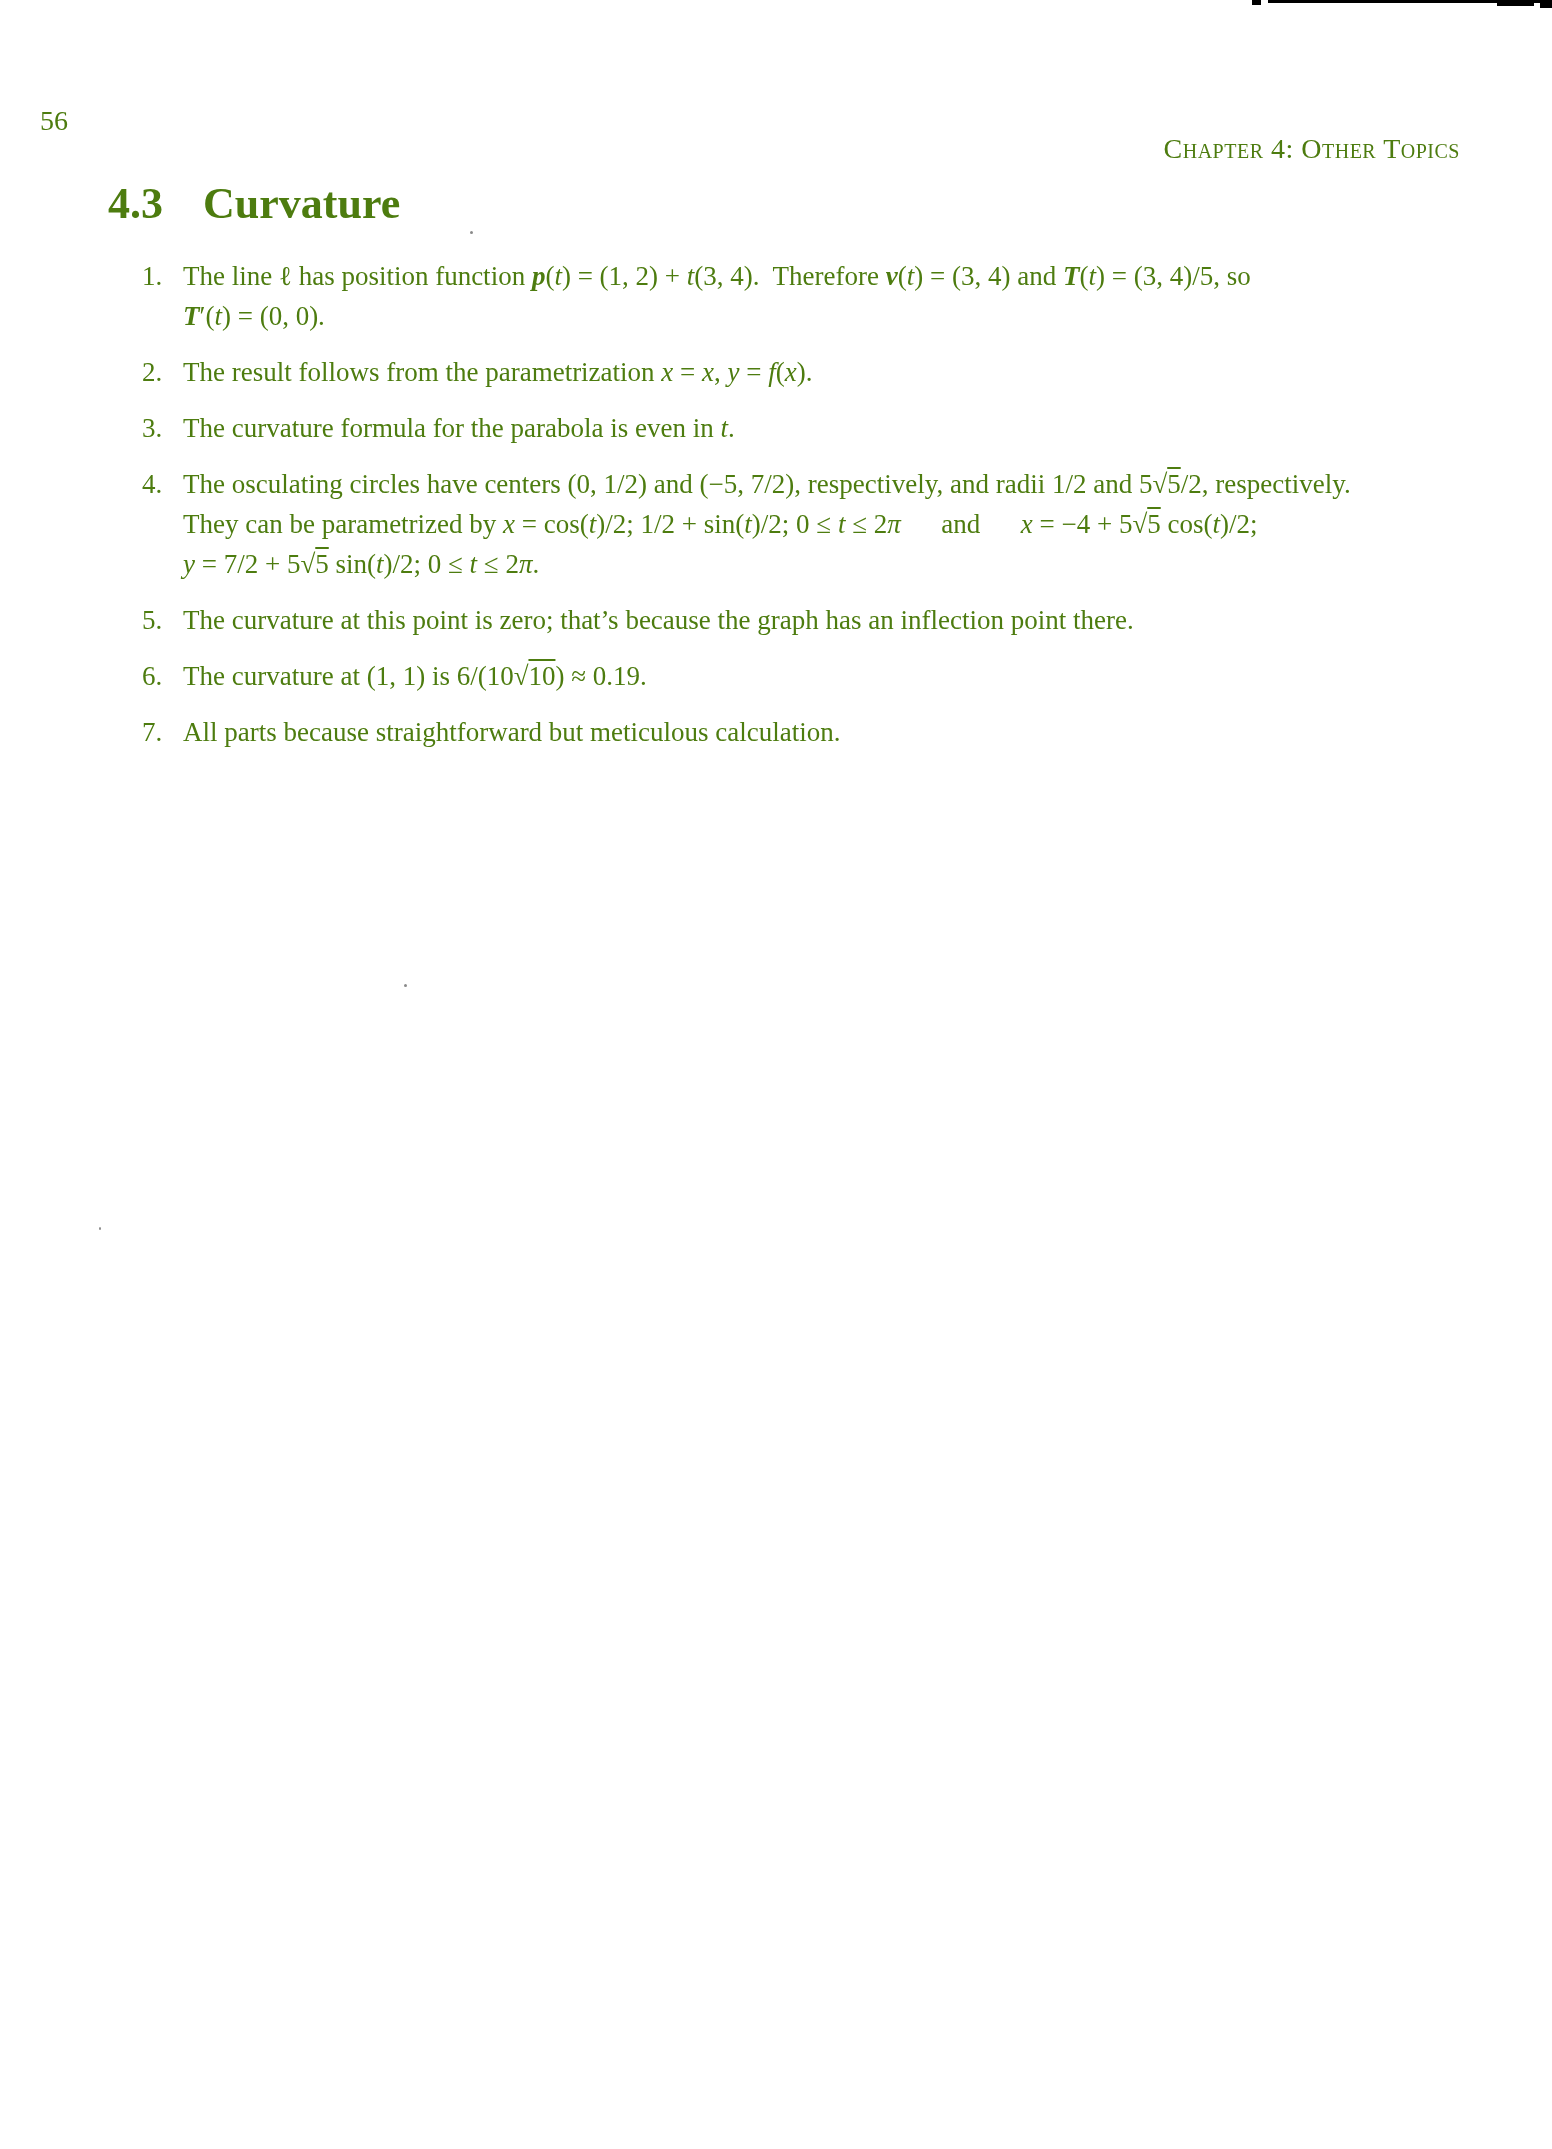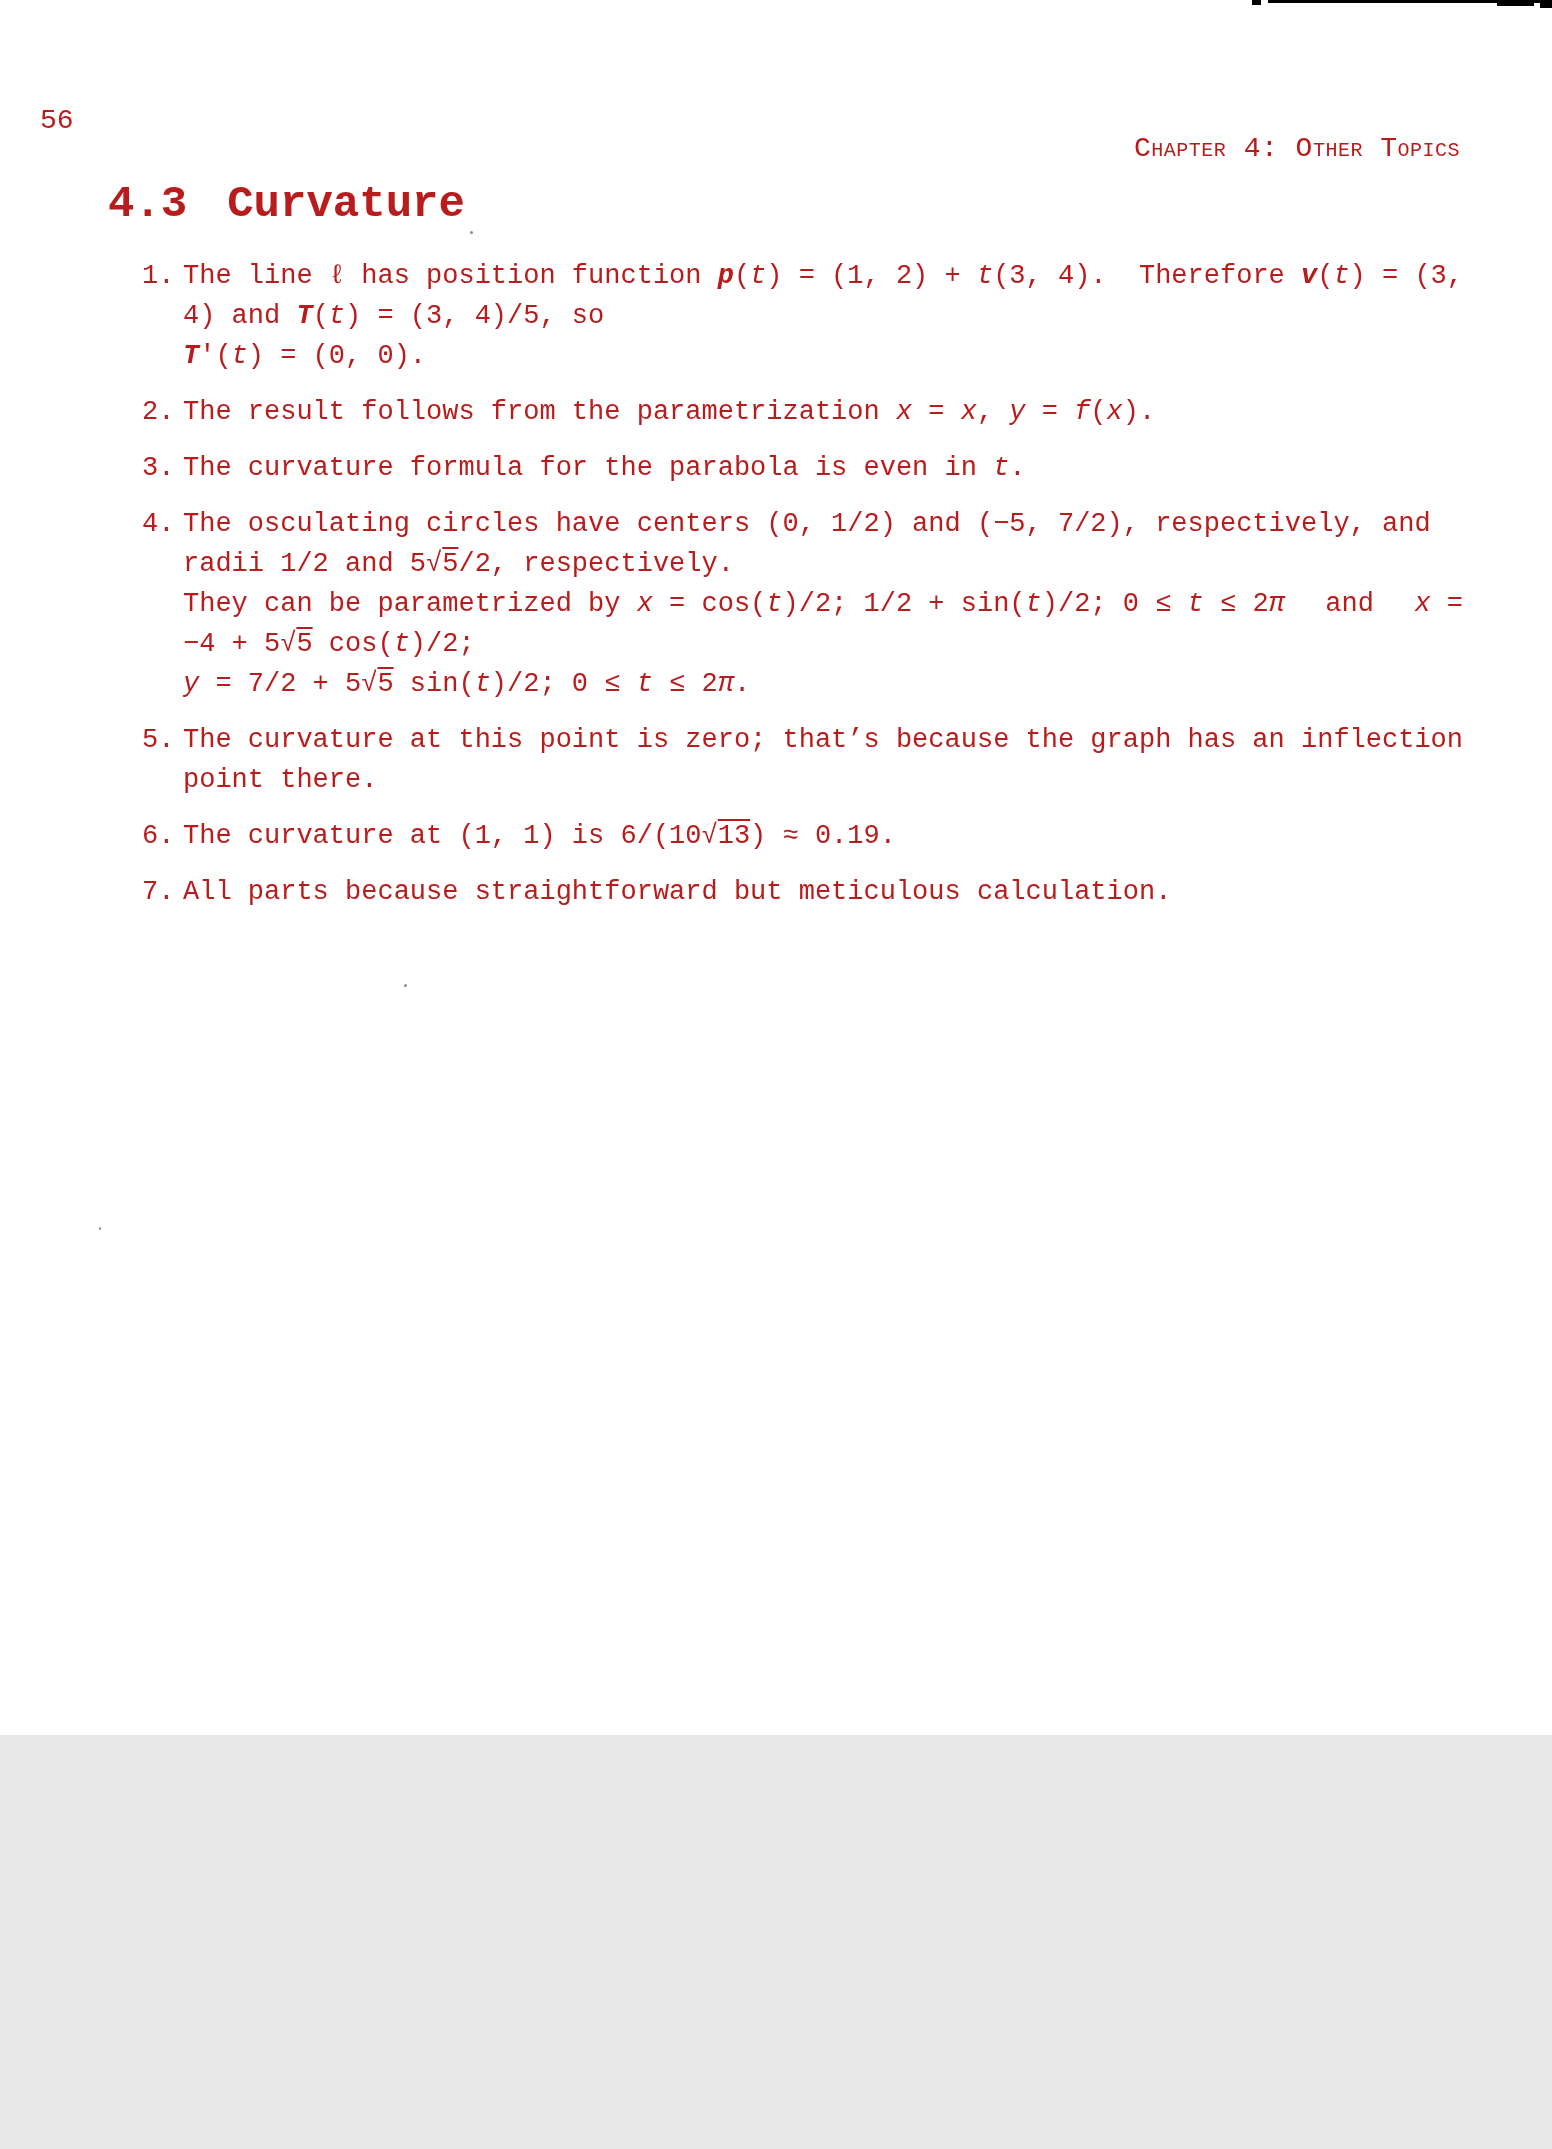--- a/index.html
+++ b/index.html
@@ -1,22 +1,22 @@
 <!DOCTYPE html>
 <html><head>
 <meta charset="utf-8">
 <style>
   html,body{margin:0;padding:0;background:#e8e8e8;}
   .page{
     position:relative;
-    width:1552px;height:1735px;
+    width:1552px;height:2149px;
     background:#ffffff;
     overflow:hidden;
-    font-family:Liberation Mono, monospace;
-    color:#b91c1c;
+    font-family:Liberation Serif, serif;
+    color:#4d7c0f;
   }
   
   .artifact{position:absolute;background:#000;}
   .a-dash1{left:1252px;top:0;width:9px;height:5px;}
   .a-line {left:1268px;top:0;width:284px;height:3px;}
   .a-thick{left:1497px;top:0;width:37px;height:6px;}
   .a-blob {left:1540px;top:0;width:12px;height:8px;}
   
   .speck{position:absolute;background:#8a8a8a;border-radius:50%;}
   .s1{left:470px;top:231px;width:3px;height:3px;}
@@ -95,21 +95,21 @@
     <div class="item">
       <span class="no">4.</span>
       <div class="txt">The osculating circles have centers (0, 1/2) and (−5, 7/2), respectively, and radii 1/2 and 5√<span class="ov">5</span>/2, respectively.<br>They can be parametrized by <i>x</i> = cos(<i>t</i>)/2; 1/2 + sin(<i>t</i>)/2; 0 ≤ <i>t</i> ≤ 2<i>π</i>  and  <i>x</i> = −4 + 5√<span class="ov">5</span> cos(<i>t</i>)/2;<br><i>y</i> = 7/2 + 5√<span class="ov">5</span> sin(<i>t</i>)/2; 0 ≤ <i>t</i> ≤ 2<i>π</i>.</div>
     </div>
     <div class="item">
       <span class="no">5.</span>
       <div class="txt">The curvature at this point is zero; that’s because the graph has an inflection point there.</div>
     </div>
     <div class="item">
       <span class="no">6.</span>
-      <div class="txt">The curvature at (1, 1) is 6/(10√<span class="ov">13</span>) ≈ 0.19.</div>
+      <div class="txt">The curvature at (1, 1) is 6/(10√<span class="ov">10</span>) ≈ 0.19.</div>
     </div>
     <div class="item">
       <span class="no">7.</span>
       <div class="txt">All parts because straightforward but meticulous calculation.</div>
     </div>
   </div>
 
 </div>
 
 </body></html>

